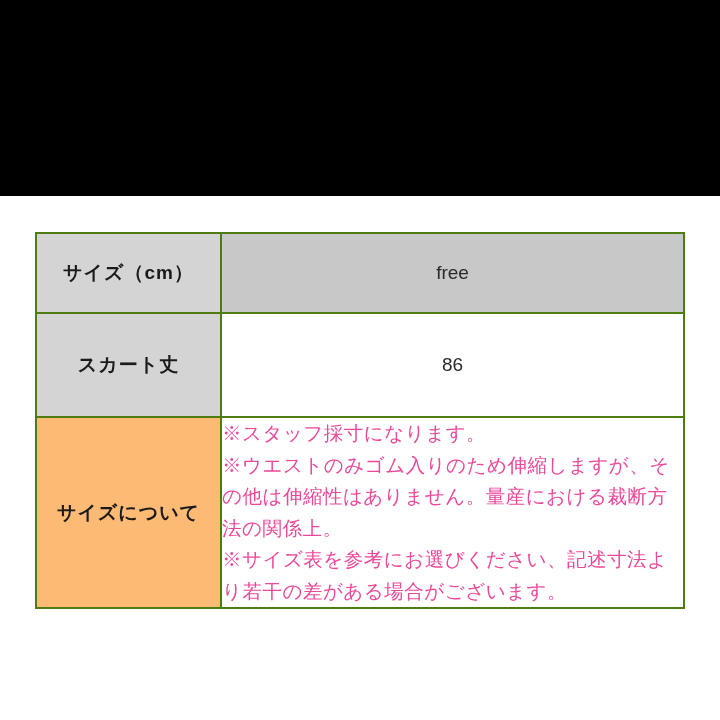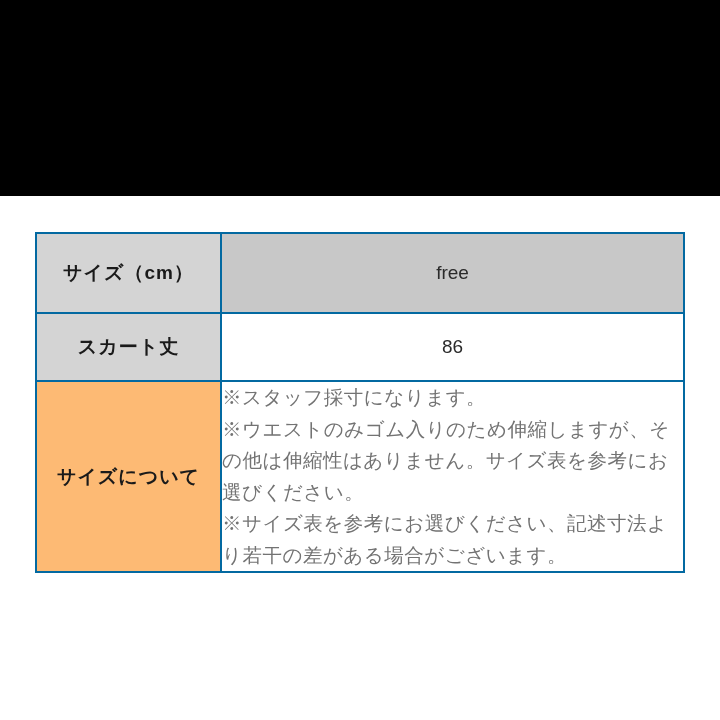--- a/index.html
+++ b/index.html
@@ -39,21 +39,21 @@
     top: 36px;
     left: 35px;
     width: 650px;
   }
   table.size-table {
     border-collapse: collapse;
     table-layout: fixed;
     width: 650px;
   }
   table.size-table td {
-    border: 2px solid #0369a1;
+    border: 2px solid #4d7c0f;
     vertical-align: middle;
     padding: 0;
   }
   td.label-cell {
     width: 175px;
     background: #d4d4d4;
     color: #1a1a1a;
     font-weight: bold;
     font-size: 19px;
     letter-spacing: 1px;
@@ -73,38 +73,38 @@
   tr.row-head td.value-cell {
     background: #c8c8c8;
     font-size: 19px;
     padding: 26px 4px;
   }
   tr.row-head td.label-cell {
     background: #d4d4d4;
     padding: 26px 4px;
   }
   tr.row-data td.label-cell {
-    padding: 20px 4px;
+    padding: 38px 4px;
   }
   tr.row-data td.value-cell {
     padding: 22px 8px;
     background: #ffffff;
   }
   td.notes-label {
     background: #fdba74;
     color: #1a1a1a;
     font-weight: bold;
     font-size: 19px;
     letter-spacing: 1px;
     text-align: center;
     vertical-align: middle;
   }
   td.notes-cell {
     background: #ffffff;
-    color: #737373;
+    color: #ec4899;
     font-size: 19.5px;
     line-height: 1.62;
     text-align: left;
     padding: 14px 14px 14px 12px;
     letter-spacing: 0.5px;
   }
   .note-line {
     white-space: normal;
   }
 </style>
@@ -124,21 +124,21 @@
             <td class="value-cell">free</td>
           </tr>
           <tr class="row-data">
             <td class="label-cell">スカート丈</td>
             <td class="value-cell white">86</td>
           </tr>
           <tr>
             <td class="notes-label">サイズについて</td>
             <td class="notes-cell">
               <div class="note-line">※スタッフ採寸になります。</div>
-              <div class="note-line">※ウエストのみゴム入りのため伸縮しますが、その他は伸縮性はありません。サイズ表を参考にお選びください。</div>
+              <div class="note-line">※ウエストのみゴム入りのため伸縮しますが、その他は伸縮性はありません。量産における裁断方法の関係上。</div>
               <div class="note-line">※サイズ表を参考にお選びください、記述寸法より若干の差がある場合がございます。</div>
             </td>
           </tr>
         </tbody>
       </table>
     </div>
   </div>
 
 </div>
 

